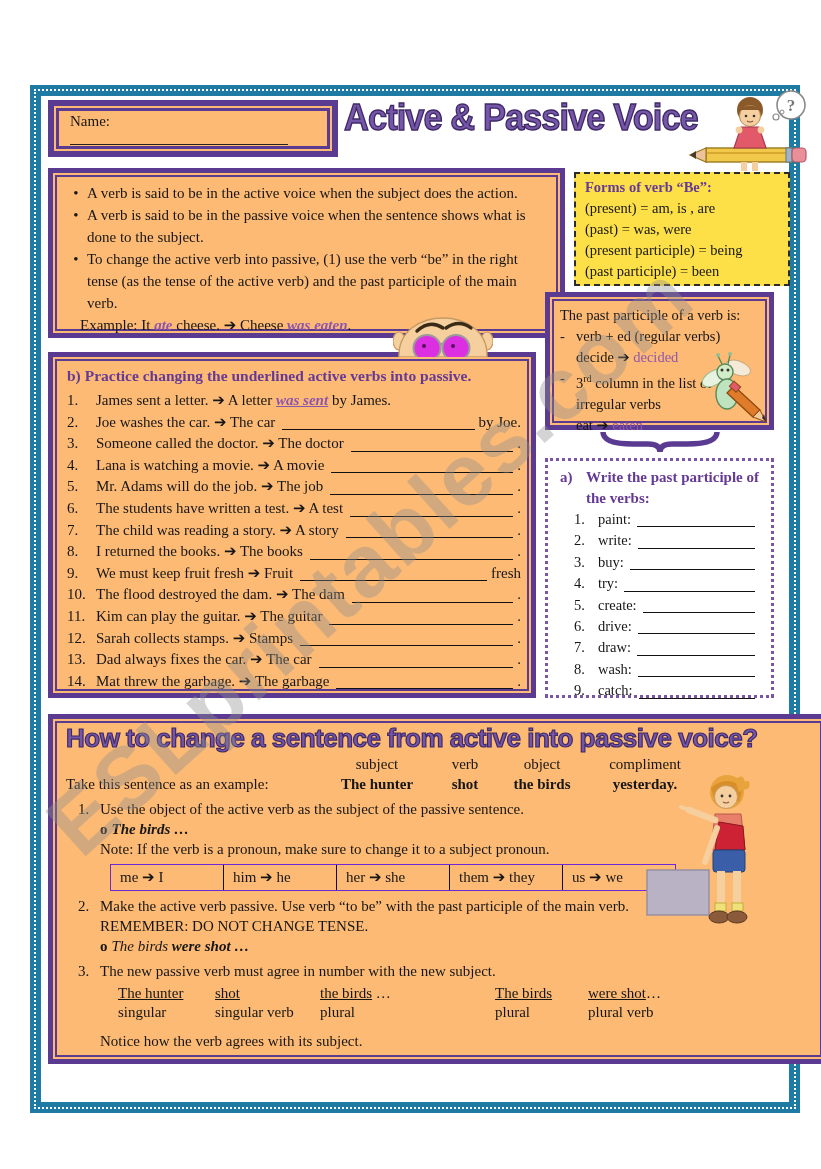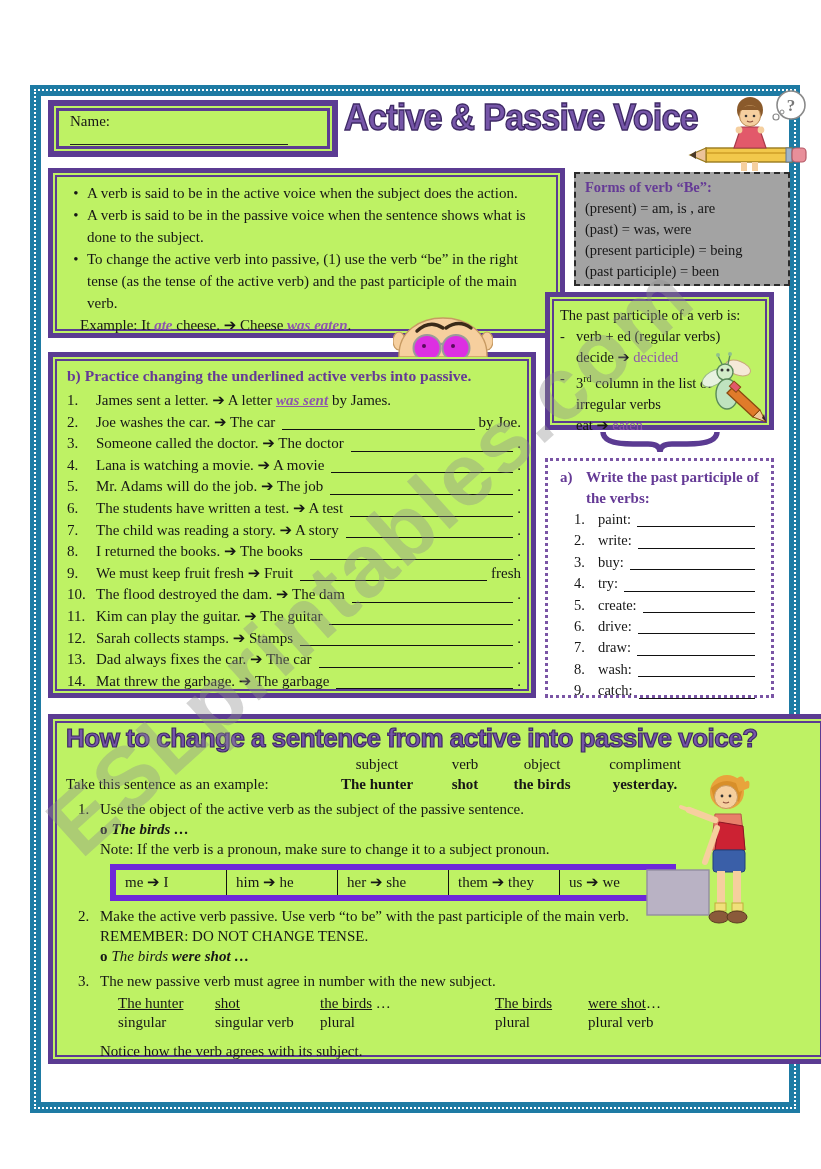--- a/index.html
+++ b/index.html
@@ -22,21 +22,21 @@
   #frame{
     position:absolute;left:30px;top:85px;width:770px;height:1028px;
     box-sizing:border-box;border:11px solid var(--teal);z-index:1;
   }
   #frame::before{
     content:"";position:absolute;inset:-7px;border:2px dotted #ffffff;pointer-events:none;
   }
   
   .dbl{
     position:absolute;box-sizing:border-box;border:5px solid var(--purple);
-    background:#bef264;z-index:10;
+    background:#fdba74;z-index:10;
   }
   .dbl::before{
     content:"";position:absolute;inset:2px;border:2px solid var(--purple);pointer-events:none;
   }
   .heavy{border-width:6px;}
   .heavy::before{inset:2px;border-width:3px;}
 
   
   #name-box{left:48px;top:100px;width:290px;height:57px;}
   #name-label{position:absolute;left:16px;top:7px;font-size:15px;}
@@ -55,21 +55,21 @@
   #intro-box .inner{position:absolute;inset:9px 12px;font-size:15px;line-height:22px;}
   .bullet-row{display:flex;}
   .bullet-dot{width:22px;text-align:center;flex:0 0 22px;}
   #intro-example{margin-left:15px;}
   .ans{color:var(--ans);font-weight:700;font-style:italic;}
   .ans.u{text-decoration:underline;}
 
   
   #forms-box{
     position:absolute;left:574px;top:172px;width:216px;height:114px;z-index:10;
-    box-sizing:border-box;border:2.5px dashed #2b2b2b;background:#a3a3a3;
+    box-sizing:border-box;border:2.5px dashed #2b2b2b;background:#fde047;
     padding:3px 9px;font-size:14.5px;line-height:21px;
   }
   #forms-heading{color:var(--purple-text);font-weight:700;}
 
   
   #pp-box{left:545px;top:292px;width:229px;height:138px;}
   #pp-box .inner{position:absolute;inset:8px 6px 6px 10px;font-size:14.5px;line-height:21px;}
   .pp-row{display:flex;}
   .pp-dash{flex:0 0 16px;}
   .pp-ind{margin-left:16px;}
@@ -115,21 +115,21 @@
   .ex-c4{flex:0 0 110px;text-align:center;}
   .ex-words .ex-c1,.ex-words .ex-c2,.ex-words .ex-c3,.ex-words .ex-c4{font-weight:700;}
   .step{display:flex;margin-top:5px;}
   .step .snum{flex:0 0 22px;margin-left:12px;}
   .sub{margin-left:34px;}
   .obullet{font-weight:700;margin-right:4px;}
   .it{font-style:italic;}
   .bld{font-weight:700;}
   #pronoun-table{
     display:flex;margin:5px 0 2px 44px;width:566px;box-sizing:border-box;
-    border:6px solid #6d28d9;
+    border:1px solid #6d28d9;
   }
   .p-cell{
     flex:1;border-right:1px solid #111;padding:2px 0 3px 9px;font-size:15px;
   }
   .p-cell:last-child{border-right:none;}
   #agreement-row{display:flex;margin:3px 0 0 52px;}
   .ag-col{line-height:19px;}
   .ag-col .top span.u-part{text-decoration:underline;}
   #notice-line{margin:9px 0 0 34px;}
 

